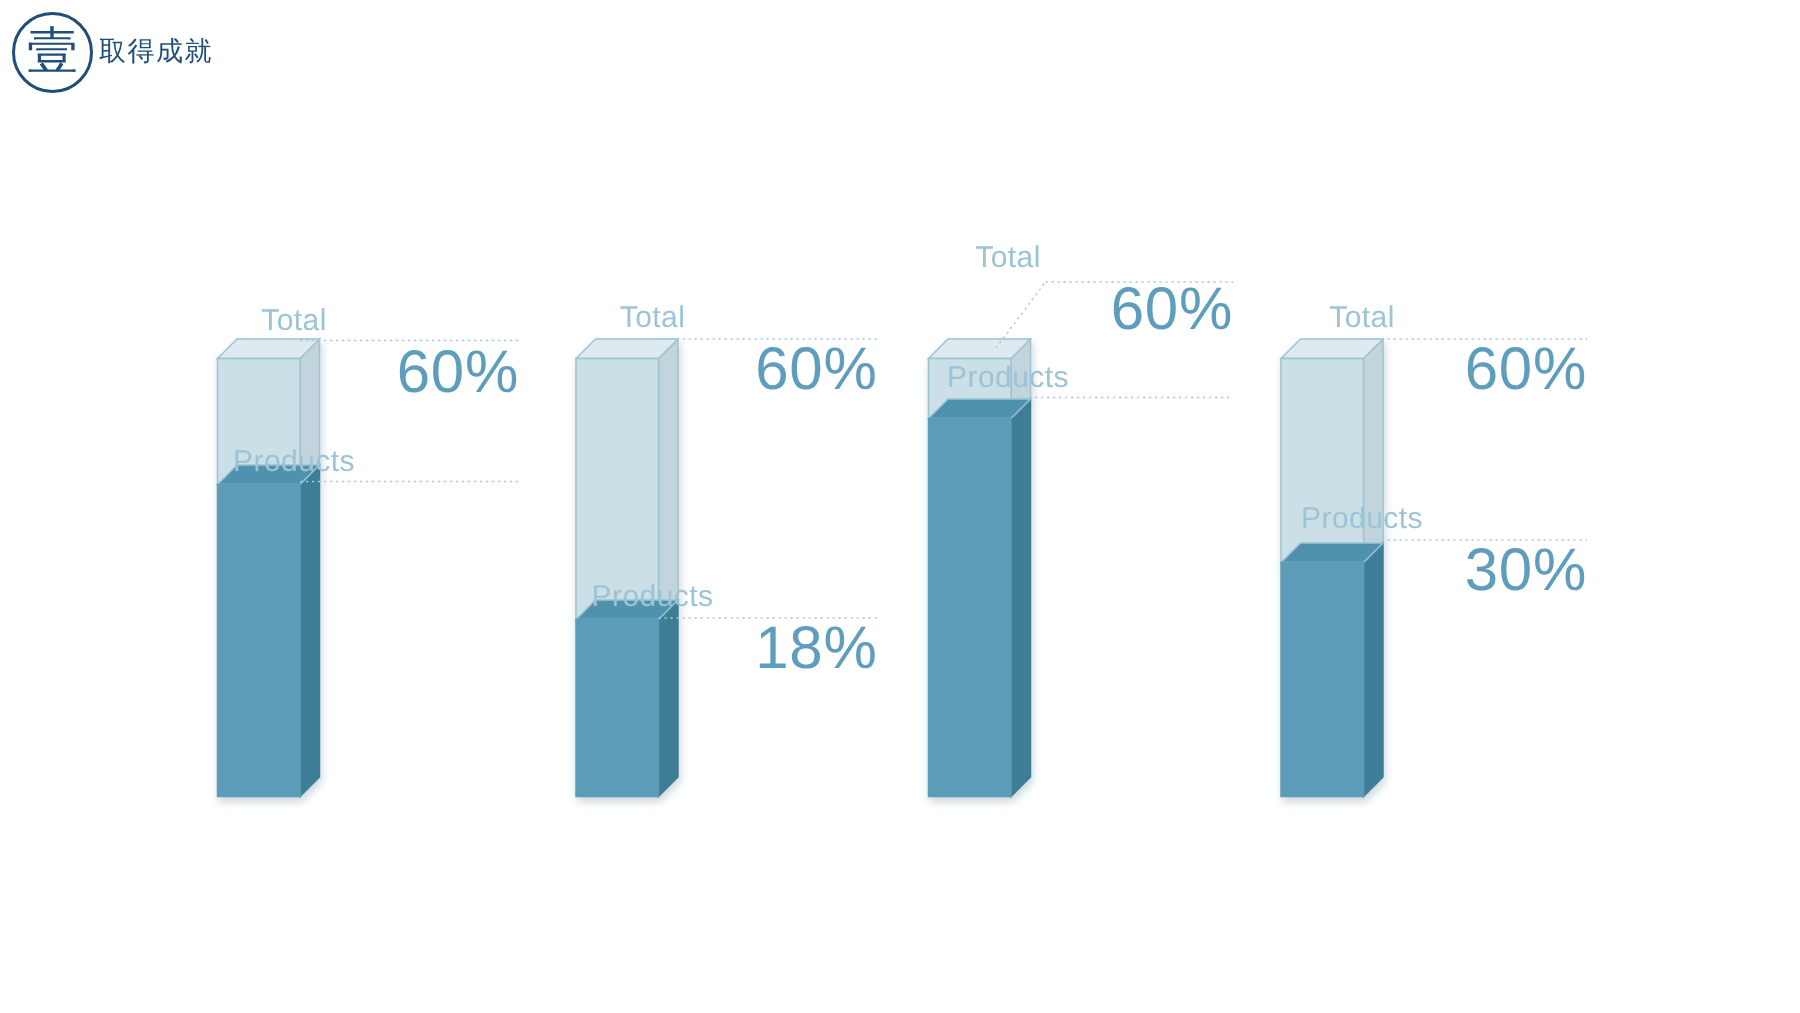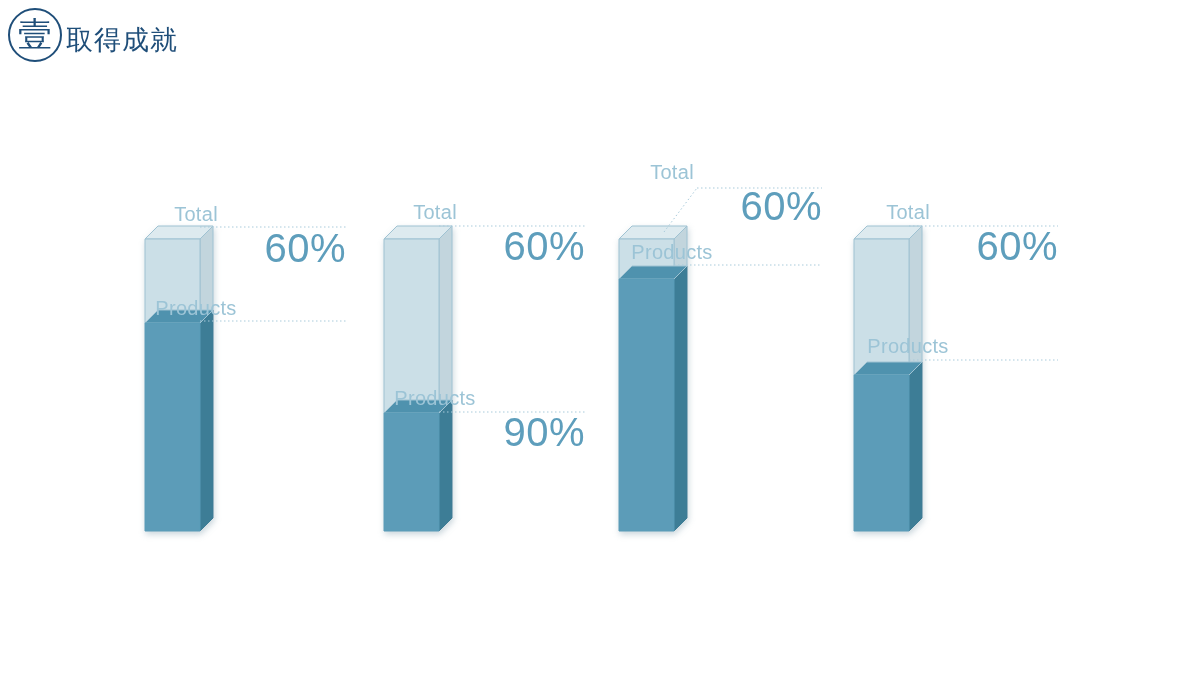--- a/index.html
+++ b/index.html
@@ -23,21 +23,21 @@
   #seal .glyph{
     position:absolute;left:0;top:0;width:54px;height:54px;
     display:flex;align-items:center;justify-content:center;
     font-family:"DejaVu Serif", serif;
     font-size:34px;color:#1F4E79;line-height:1;
     padding-bottom:2px;box-sizing:border-box;
   }
   #header-title{
     position:absolute;left:66px;top:22px;
     font-family:"DejaVu Serif", serif;
-    font-size:27px;letter-spacing:1px;
+    font-size:18px;letter-spacing:1px;
     color:#1F4E79;white-space:nowrap;
     font-weight:normal;
   }
   
   #chart{position:absolute;left:0;top:0;width:1200px;height:675px;}
   svg#bars{position:absolute;left:0;top:0;}
   
   .lbl-group{position:absolute;}
   .lbl-name{
     font-family:"Liberation Sans", sans-serif;
@@ -135,31 +135,32 @@
   <div class="lbl-group" id="g0p" style="left: 46px; top: 297px; width: 300px;">
     <div class="lbl-name">Products</div>
   </div>
 
   <div class="lbl-group" id="g1t" style="left: 285px; top: 201px; width: 300px;">
     <div class="lbl-name">Total</div>
     <div class="lbl-value">60%</div>
   </div>
   <div class="lbl-group" id="g1p" style="left: 285px; top: 387px; width: 300px;">
     <div class="lbl-name">Products</div>
-    <div class="lbl-value">90%</div>
+    <div class="lbl-value">18%</div>
   </div>
 
   <div class="lbl-group" id="g2t" style="left: 522px; top: 161px; width: 300px;">
     <div class="lbl-name">Total</div>
     <div class="lbl-value">60%</div>
   </div>
   <div class="lbl-group" id="g2p" style="left: 522px; top: 241px; width: 300px;">
     <div class="lbl-name">Products</div>
   </div>
 
   <div class="lbl-group" id="g3t" style="left: 758px; top: 201px; width: 300px;">
     <div class="lbl-name">Total</div>
     <div class="lbl-value">60%</div>
   </div>
   <div class="lbl-group" id="g3p" style="left: 758px; top: 335px; width: 300px;">
     <div class="lbl-name">Products</div>
+    <div class="lbl-value">30%</div>
   </div>
 </div>
 
 </body></html>

